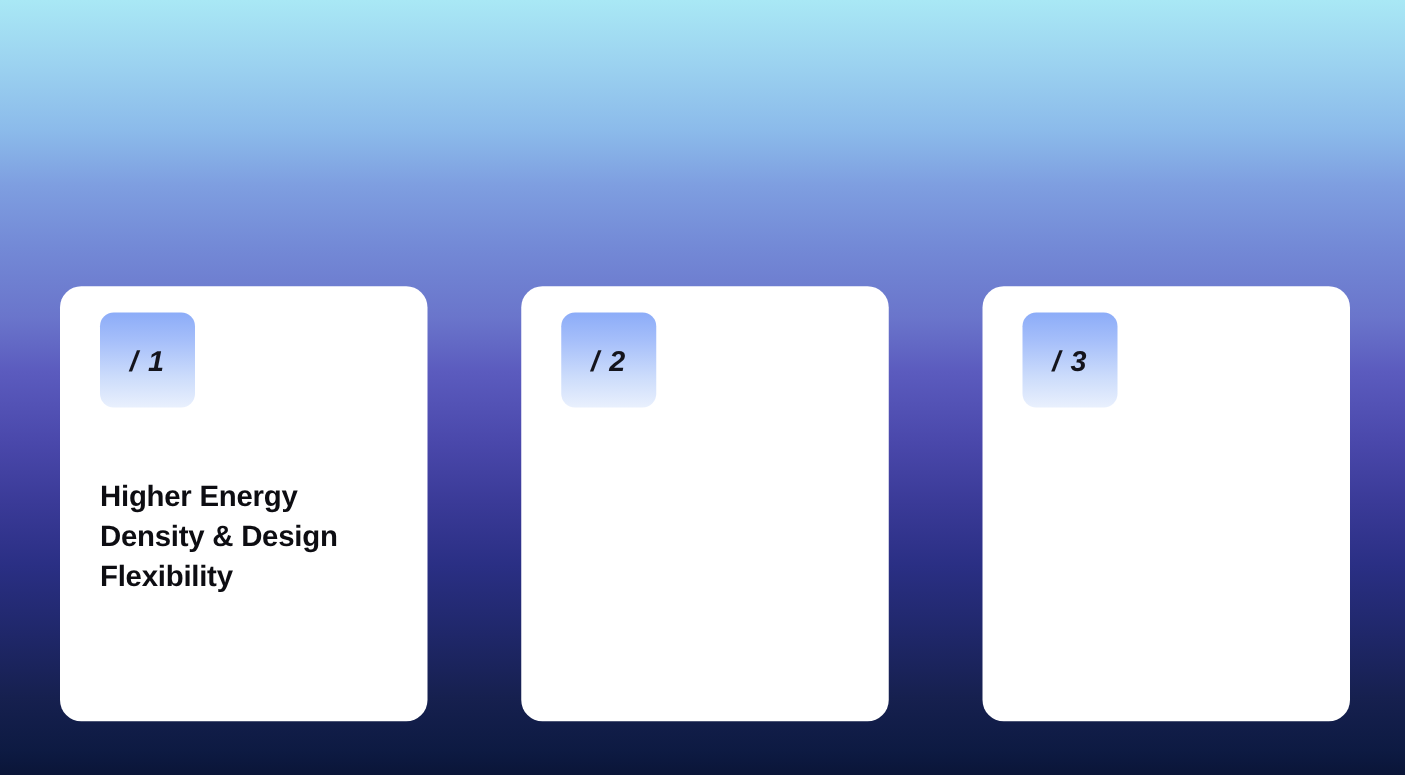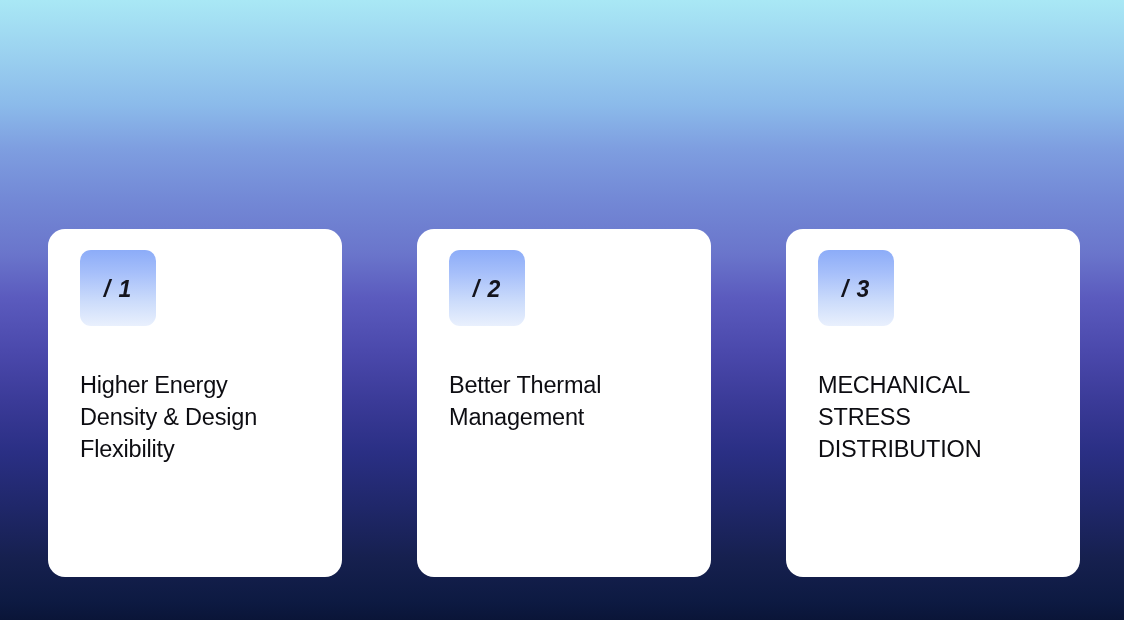--- a/index.html
+++ b/index.html
@@ -93,27 +93,27 @@
     font-size: 23px;
     font-weight: 700;
     letter-spacing: 1px;
     line-height: 1;
     font-style: italic;
     transform: translateY(1px);
   }
 
   .card-heading {
     position: absolute;
-    top: 140px;
+    top: 152px;
     left: 32px;
     width: 228px;
     color: #0d0d12;
     font-family: "Liberation Sans", sans-serif;
     font-size: 23.5px;
-    font-weight: 400;
+    font-weight: 700;
     line-height: 32px;
     letter-spacing: -0.2px;
   }
 
   .card-heading.upper {
     text-transform: uppercase;
   }
 </style>
 </head>
 <body>
@@ -127,24 +127,22 @@
       <div class="badge">
         <span class="badge-text">/ 1</span>
       </div>
       <div class="card-heading">Higher Energy Density &amp; Design Flexibility</div>
     </div>
 
     <div class="card">
       <div class="badge">
         <span class="badge-text">/ 2</span>
       </div>
-      <div class="card-heading">Better Thermal Management</div>
     </div>
 
     <div class="card">
       <div class="badge">
         <span class="badge-text">/ 3</span>
       </div>
-      <div class="card-heading upper">MECHANICAL STRESS DISTRIBUTION</div>
     </div>
 
   </div>
 </div>
 
 </body></html>

